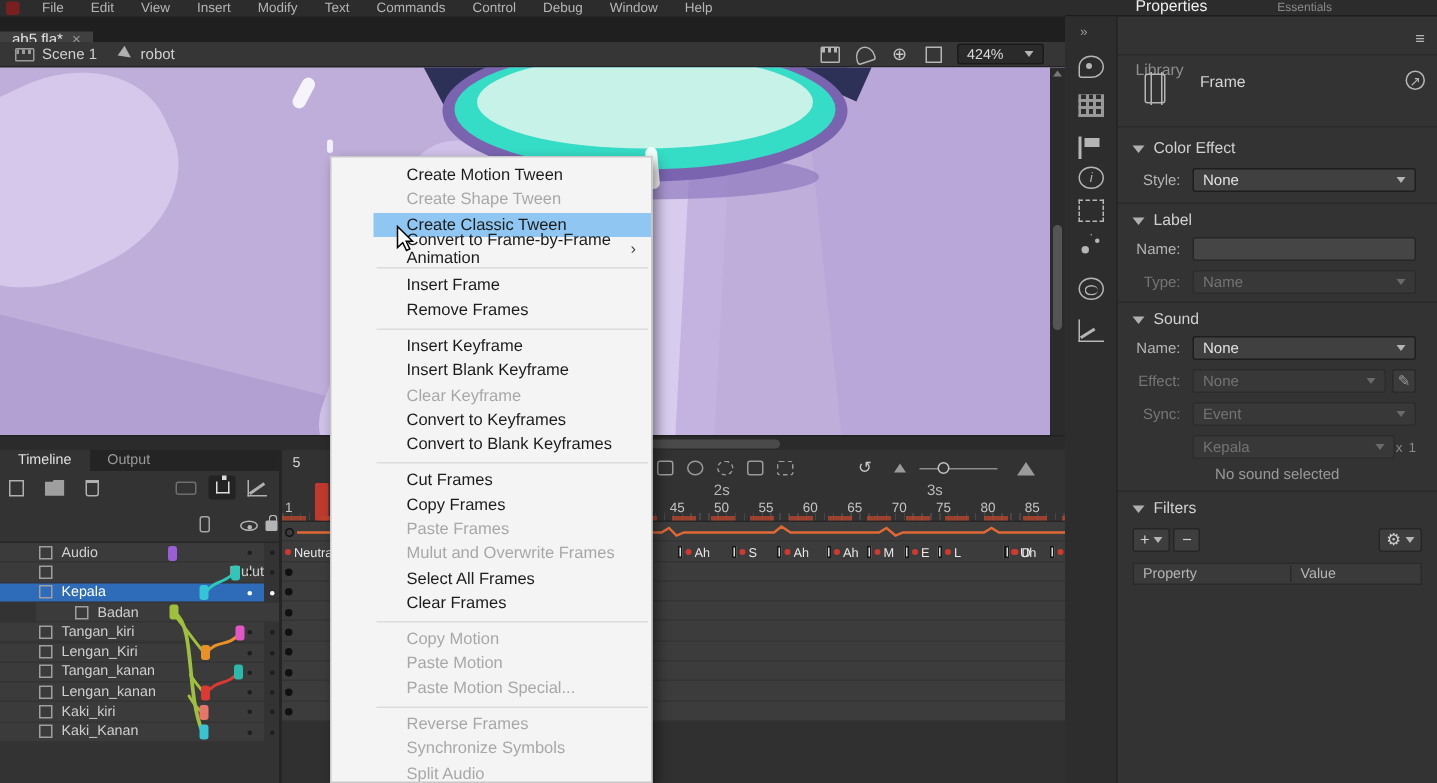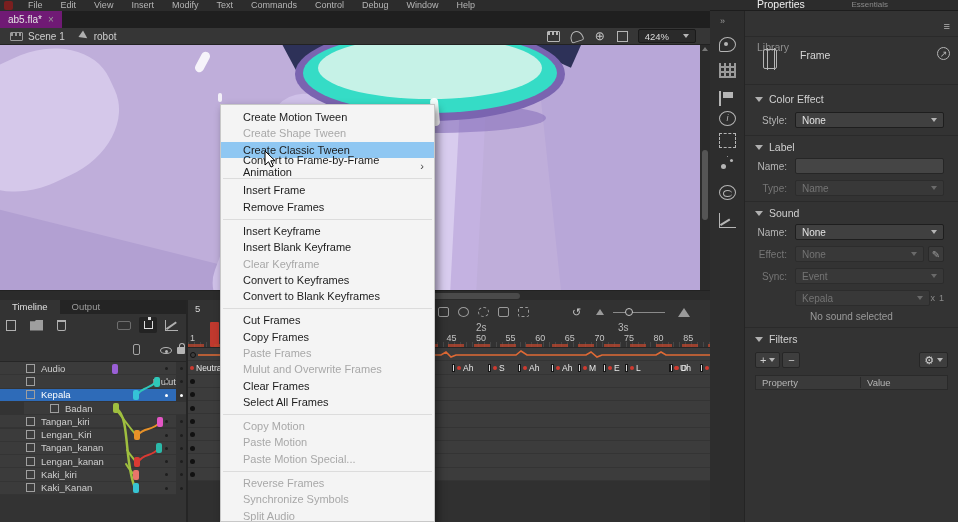--- a/index.html
+++ b/index.html
@@ -9,21 +9,21 @@
   #app { position:relative; width:958px; height:522px; }
 
   
   #menubar { left:0; top:0; width:958px; height:11px; background:#2c2c2c; display:flex; align-items:flex-start; overflow:hidden; }
   #app-icon { width:9px; height:9px; background:#7a1f1f; border-radius:2px; margin:1px 6px 0 4px; flex:none; }
   .menu-item { color:#b5b5b5; font-size:9px; line-height:11px; padding:0 9px; white-space:nowrap; }
   #workspace { margin-left:auto; color:#8a8a8a; font-size:8px; line-height:10px; padding-right:70px; display:flex; gap:4px; align-items:center;}
 
   
   #tabbar { left:0; top:11px; width:710px; height:17px; background:#1f1f1f; display:flex; }
-  #doc-tab { background:#701a75; color:#e3e3e3; font-size:10px; display:flex; align-items:center; gap:6px; padding:0 8px; }
+  #doc-tab { background:#404040; color:#e3e3e3; font-size:10px; display:flex; align-items:flex-start; gap:6px; padding:0 8px;margin-top:10px; }
   #doc-tab .close { color:#9a9a9a; font-size:10px; }
 
   
   #editbar { left:0; top:28px; width:710px; height:17px; background:#363636; border-bottom:1px solid #222; display:flex; align-items:center; color:#cfcfcf; font-size:10px; }
   .crumb-ico { width:13px; height:9px; border:1px solid #9a9a9a; border-radius:1px; margin:0 5px 0 10px; position:relative; flex:none;}
   .crumb-ico:before { content:""; position:absolute; left:0; top:0; width:100%; height:3px; background:repeating-linear-gradient(90deg,#9a9a9a 0 2px,transparent 2px 4px); }
   .sym-ico { width:10px; height:10px; margin:0 5px 0 14px; flex:none; position:relative;}
   .sym-ico:before{content:""; position:absolute; left:1px; top:1px; border-left:8px solid #b0b0b0; border-top:4px solid transparent; border-bottom:4px solid transparent; transform:rotate(35deg);}
   #editbar .right { margin-left:auto; display:flex; align-items:center; gap:10px; padding-right:14px; }
   .eb-ico { width:13px; height:11px; position:relative; }
@@ -124,21 +124,21 @@
   .kf-hollow { width:6px; height:6px; border:1px solid #111; border-radius:50%; background:transparent; }
   .kf-dotb { width:5px; height:5px; background:#111; border-radius:50%; }
   .kf-red { width:4px; height:4px; background:var(--kf-red,#cf3a30); border-radius:50%; flex:none;}
   .kf-lbl { font-size:8.5px; color:#e8e8e8; white-space:nowrap; overflow:hidden; }
   .neutral-clip { max-width:24px; }
   .phon { position:absolute; top:1.5px; display:flex; align-items:center; gap:2px; height:10px; }
   .kf-box { width:3px; height:8px; border:1px solid #161616; background:#d8d8d8; flex:none;}
   #waveform { position:absolute; left:0; top:0; }
 
   
-  #ctxmenu { left:220px; top:104px; width:215px; height:418px; background:#f4f4f4; border:1px solid #c8c8c8; box-shadow:3px 4px 8px rgba(0,0,0,.45); overflow:hidden; padding-top:4px; z-index:50; }
+  #ctxmenu { left:220px; top:104px; width:215px; height:418px; background:#f4f4f4; border:1px solid #c8c8c8; box-shadow:3px 4px 8px rgba(0,0,0,.45); overflow:hidden; padding-top:4px; z-index:50;padding-left:28px; }
   .ctx-item { height:16.3px; display:flex; align-items:center; padding:0 10px 0 22px; font-size:11px; color:#1c1c1c; }
   .ctx-item.disabled { color:#a8a8a8; }
   .ctx-item.highlight { background:var(--menu-hl,#8fc7f2); }
   .ctx-sub { margin-left:auto; font-size:11px; color:#444; }
   .ctx-sep { height:8px; position:relative; }
   .ctx-sep:before { content:""; position:absolute; left:2px; right:2px; top:4px; height:1px; background:#dcdcdc; }
   #cursor { left:264px; top:150px; z-index:60; }
 
   
   #rightpanel { left:710px; top:10px; width:248px; height:512px; background:#333; border-top:1px solid #1d1d1d; }
@@ -574,24 +574,24 @@
         <div class="ctx-item">
           <span class="ctx-label">Copy Frames</span>
         </div>
         <div class="ctx-item disabled">
           <span class="ctx-label">Paste Frames</span>
         </div>
         <div class="ctx-item disabled">
           <span class="ctx-label">Mulut and Overwrite Frames</span>
         </div>
         <div class="ctx-item">
+          <span class="ctx-label">Select All Frames</span>
+        </div>
+        <div class="ctx-item">
           <span class="ctx-label">Clear Frames</span>
-        </div>
-        <div class="ctx-item">
-          <span class="ctx-label">Select All Frames</span>
         </div>
         <div class="ctx-sep"></div>
         <div class="ctx-item disabled">
           <span class="ctx-label">Copy Motion</span>
         </div>
         <div class="ctx-item disabled">
           <span class="ctx-label">Paste Motion</span>
         </div>
         <div class="ctx-item disabled">
           <span class="ctx-label">Paste Motion Special...</span>

